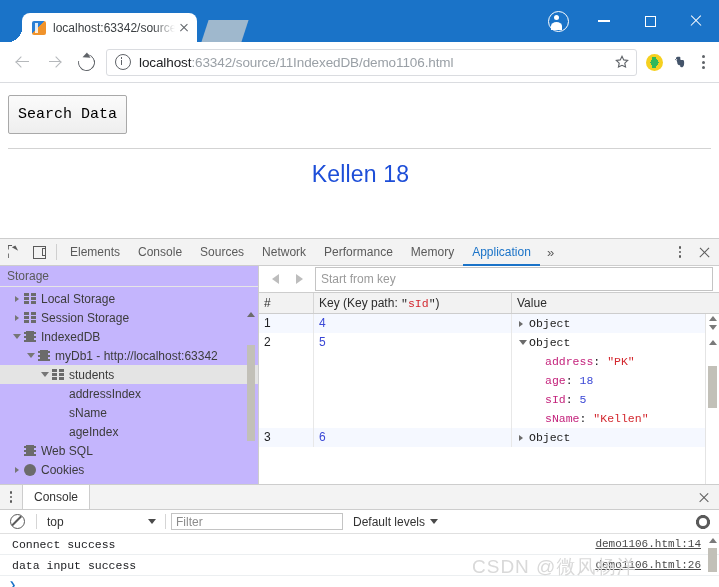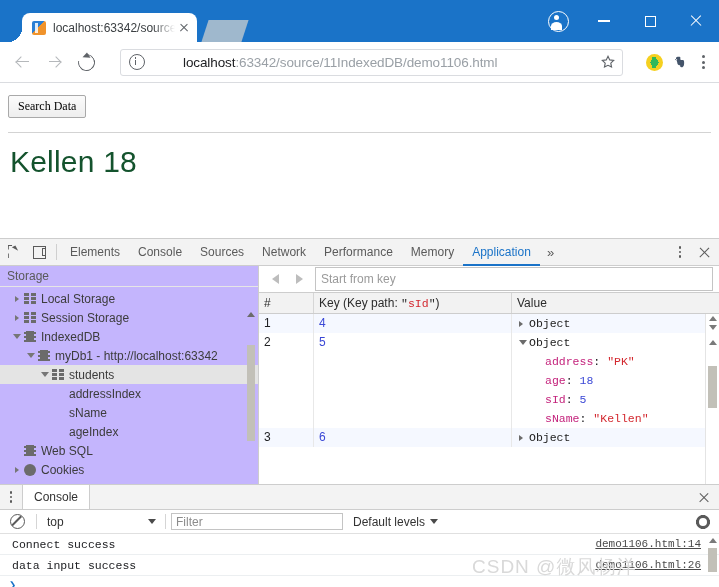--- a/index.html
+++ b/index.html
@@ -88,23 +88,22 @@
     width:15px;height:15px;border:1.7px solid #5f6368;border-radius:50%;
     border-top-color:transparent;transform:rotate(-35deg);position:relative;
   }
   .reload-ic:after{
     content:"";position:absolute;right:-1px;top:-1px;
     border-left:4px solid transparent;border-right:4px solid transparent;
     border-bottom:5px solid #5f6368;transform:rotate(40deg);
   }
   .omnibox{
     flex:1;height:27px;border:1px solid #dadce0;border-radius:3px;
-    display:flex;align-items:center;padding:0 6px 0 8px;margin:0 18px;background:#fff;
+    display:flex;align-items:center;padding:0 6px 0 8px;margin:0 4px;background:#fff;
     box-sizing:border-box;
-    gap:30px;
   }
   .info-ic{
     width:14px;height:14px;border:1.4px solid #5f6368;border-radius:50%;
     position:relative;flex:0 0 14px;margin-right:8px;
   }
   .info-ic:before{content:"";position:absolute;left:5.1px;top:2px;width:1.4px;height:1.6px;background:#5f6368;}
   .info-ic:after{content:"";position:absolute;left:5.1px;top:5.2px;width:1.4px;height:5px;background:#5f6368;}
   .url{flex:1;font-size:13.5px;color:#9aa0a6;white-space:nowrap;overflow:hidden;letter-spacing:-.1px;}
   .url b{color:#202124;font-weight:400;}
   .star-ic{width:16px;height:16px;flex:0 0 16px;color:#5f6368;}
@@ -117,26 +116,26 @@
   .ext-green:after{
     content:"";position:absolute;left:6.5px;top:3px;width:4px;height:11px;
     background:#2eb85c;box-shadow:-3.5px 3.5px 0 0 #2eb85c inset;
   }
   .menu-dots{width:20px;height:20px;display:flex;flex-direction:column;align-items:center;justify-content:center;gap:2.4px;}
   .menu-dots i{width:3px;height:3px;border-radius:50%;background:#5f6368;display:block;}
 
   
   .page{height:155px;background:#fff;padding:12px 8px 0 8px;box-sizing:border-box;}
   .searchbtn{
-    font-family:Liberation Serif, serif;font-size:12px;color:#000;
+    font-family:Liberation Mono, monospace;font-size:15px;color:#000;
     background:linear-gradient(#fbfbfb,#eeeeee);
-    border:1px solid #a9a9a9;border-radius:2px;padding:3px 9px;
+    border:1px solid #a9a9a9;border-radius:2px;padding:10px 9px;
   }
   .page hr{border:none;border-top:1px solid #d3d3d3;margin:14px 0 12px 0;}
-  .result{font-size:30px;color:#14532d;font-weight:400;margin-left:2px;letter-spacing:.2px;}
+  .result{font-size:23px;color:#1d4ed8;font-weight:400;margin-left:2px;letter-spacing:.2px;text-align:center;}
 
   
   .devtools{
     position:absolute;left:0;right:0;top:238px;bottom:0;
     border-top:1px solid #cdcdcd;background:#fff;
     display:flex;flex-direction:column;
   }
   .dt-tabbar{
     height:27px;background:#f3f3f3;border-bottom:1px solid #cdcdcd;
     display:flex;align-items:center;padding:0 2px;box-sizing:border-box;flex:0 0 27px;

